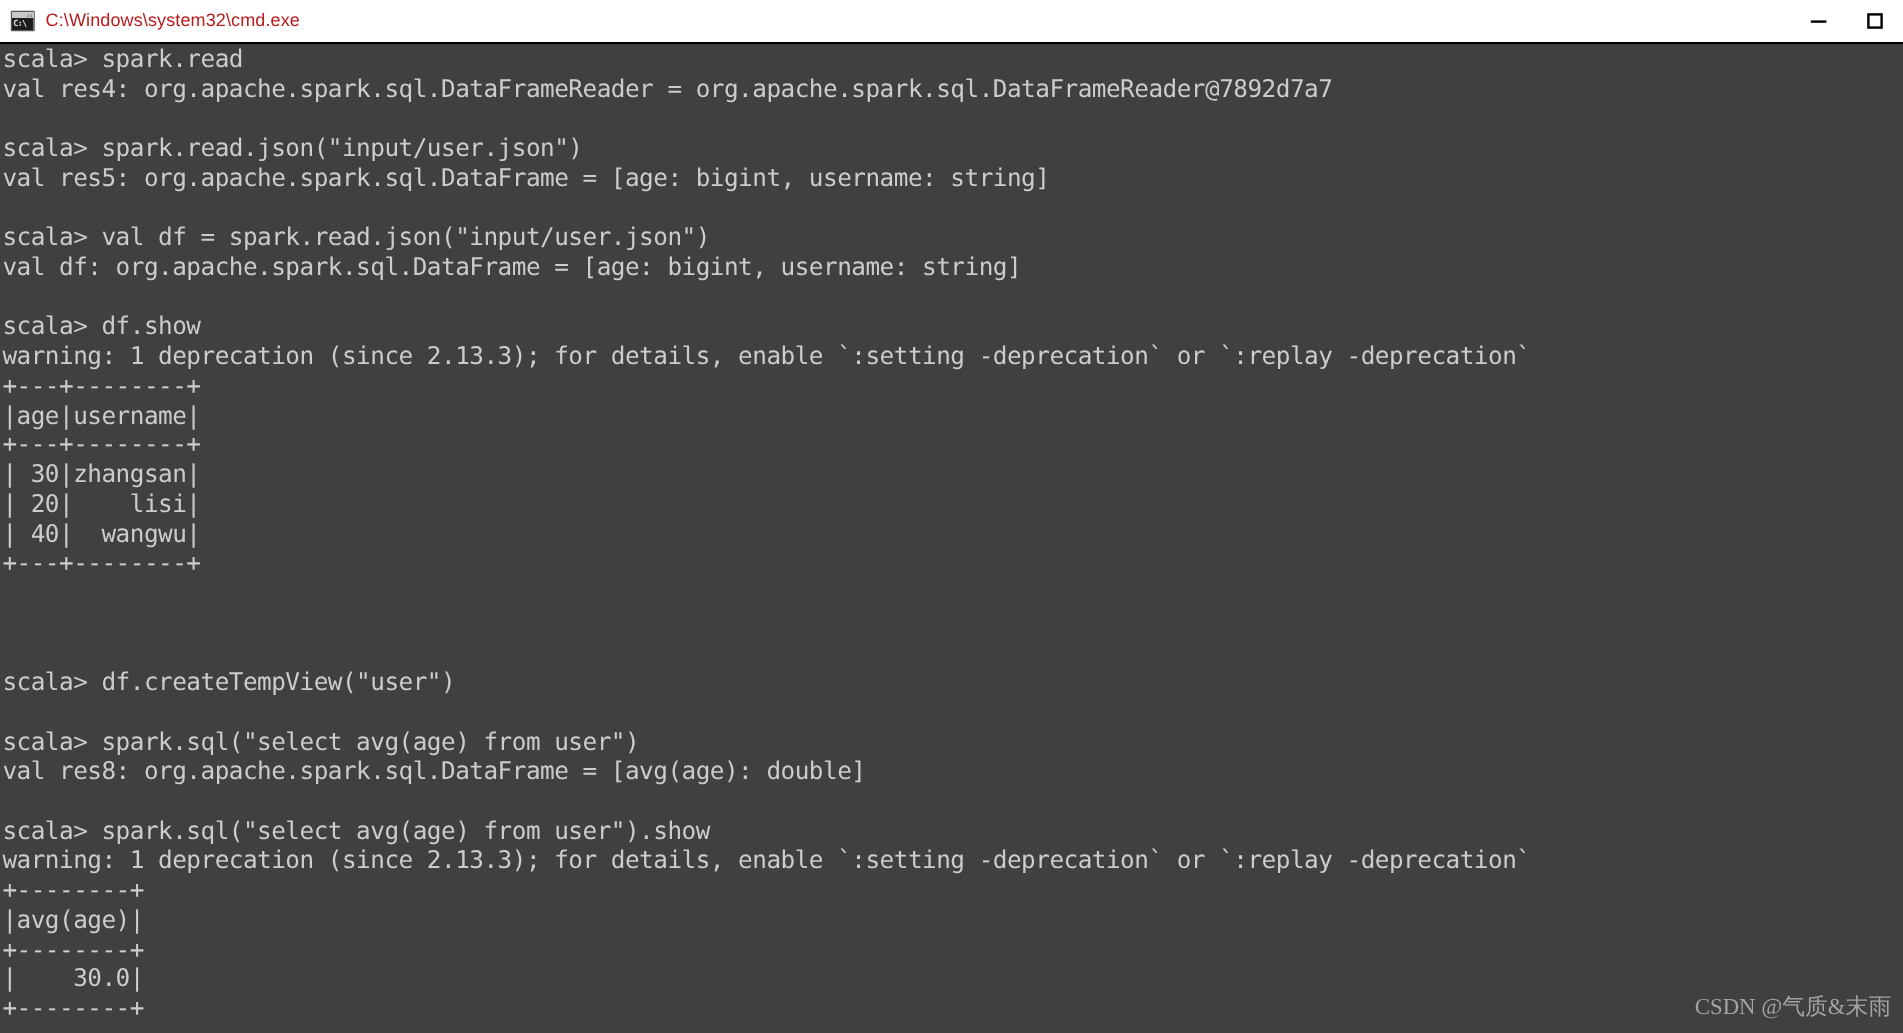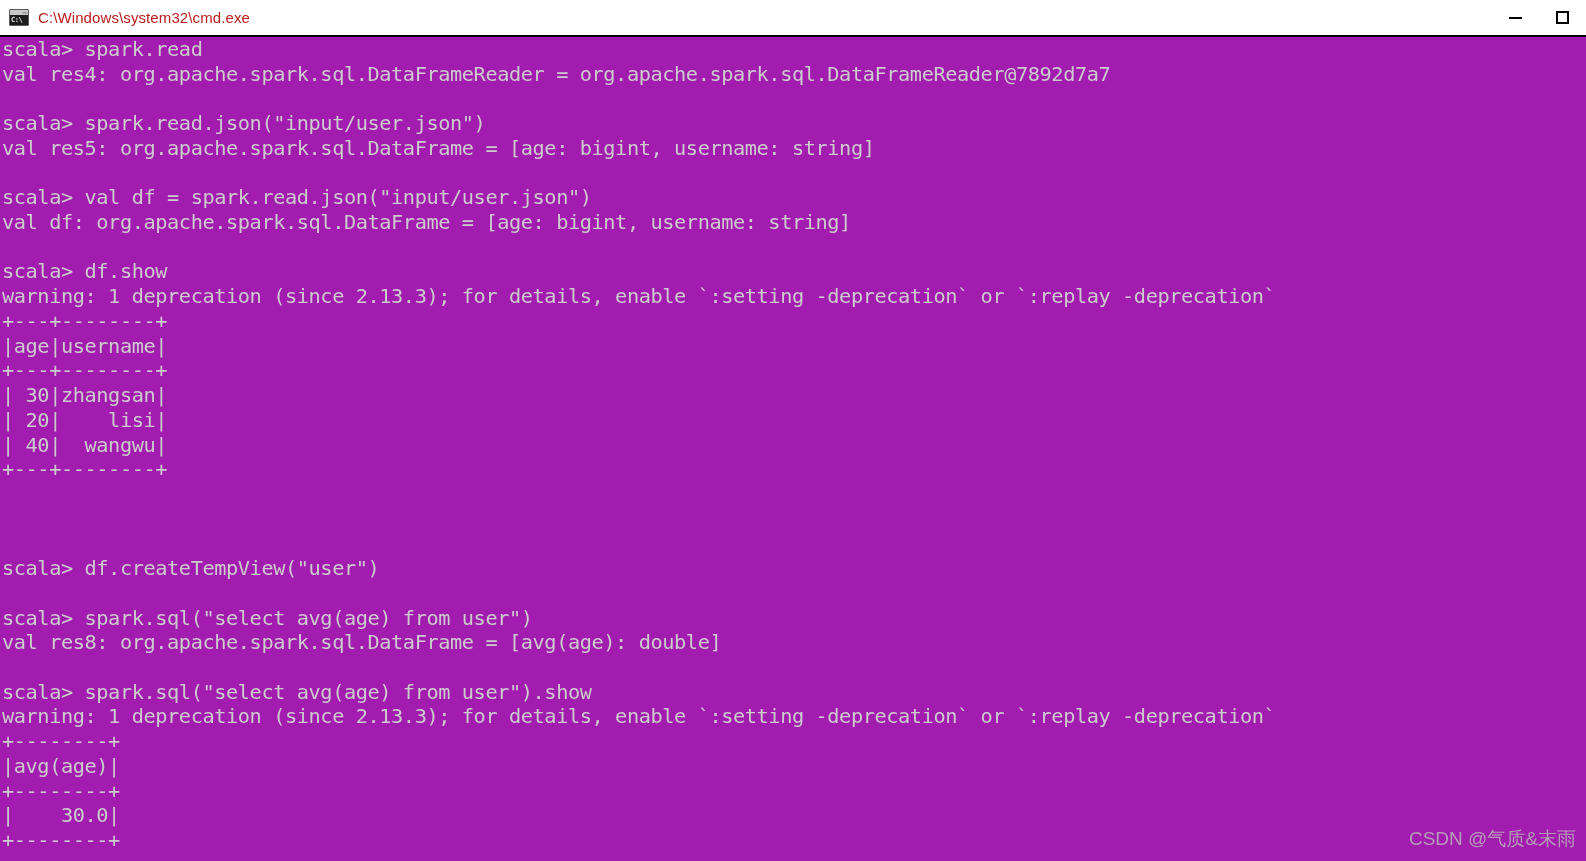--- a/index.html
+++ b/index.html
@@ -118,21 +118,21 @@
     display: block;
   }
 
   
   #terminal {
     position: absolute;
     top: 37px;
     left: 0;
     width: 1586px;
     height: 824px;
-    background: #a21caf;
+    background: #404040;
     overflow: hidden;
   }
   #console-text {
     position: absolute;
     top: 0;
     left: 2px;
     margin: 0;
     padding: 0;
     color: #cccccc;
     font-family: "DejaVu Sans Mono", "Liberation Mono", monospace;
@@ -144,21 +144,21 @@
     -webkit-font-smoothing: antialiased;
   }
 
   
   #watermark {
     position: absolute;
     right: 10px;
     bottom: 9px;
     color: #b9b9b9;
     font-size: 19px;
-    font-family: Liberation Sans, sans-serif;
+    font-family: Liberation Serif, serif;
     opacity: 0.82;
     white-space: nowrap;
     pointer-events: none;
   }
 </style>
 </head>
 <body>
 
 <div id="window">
 

